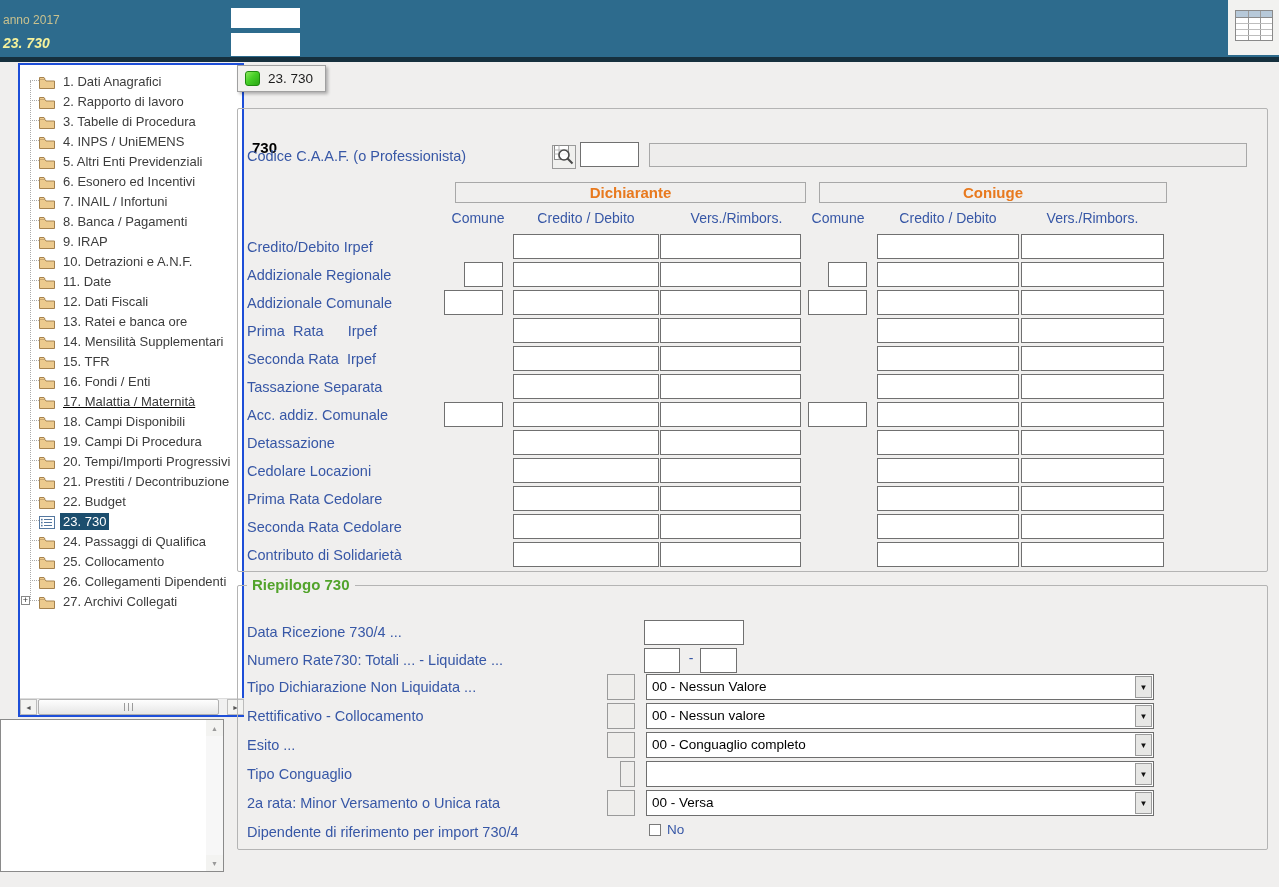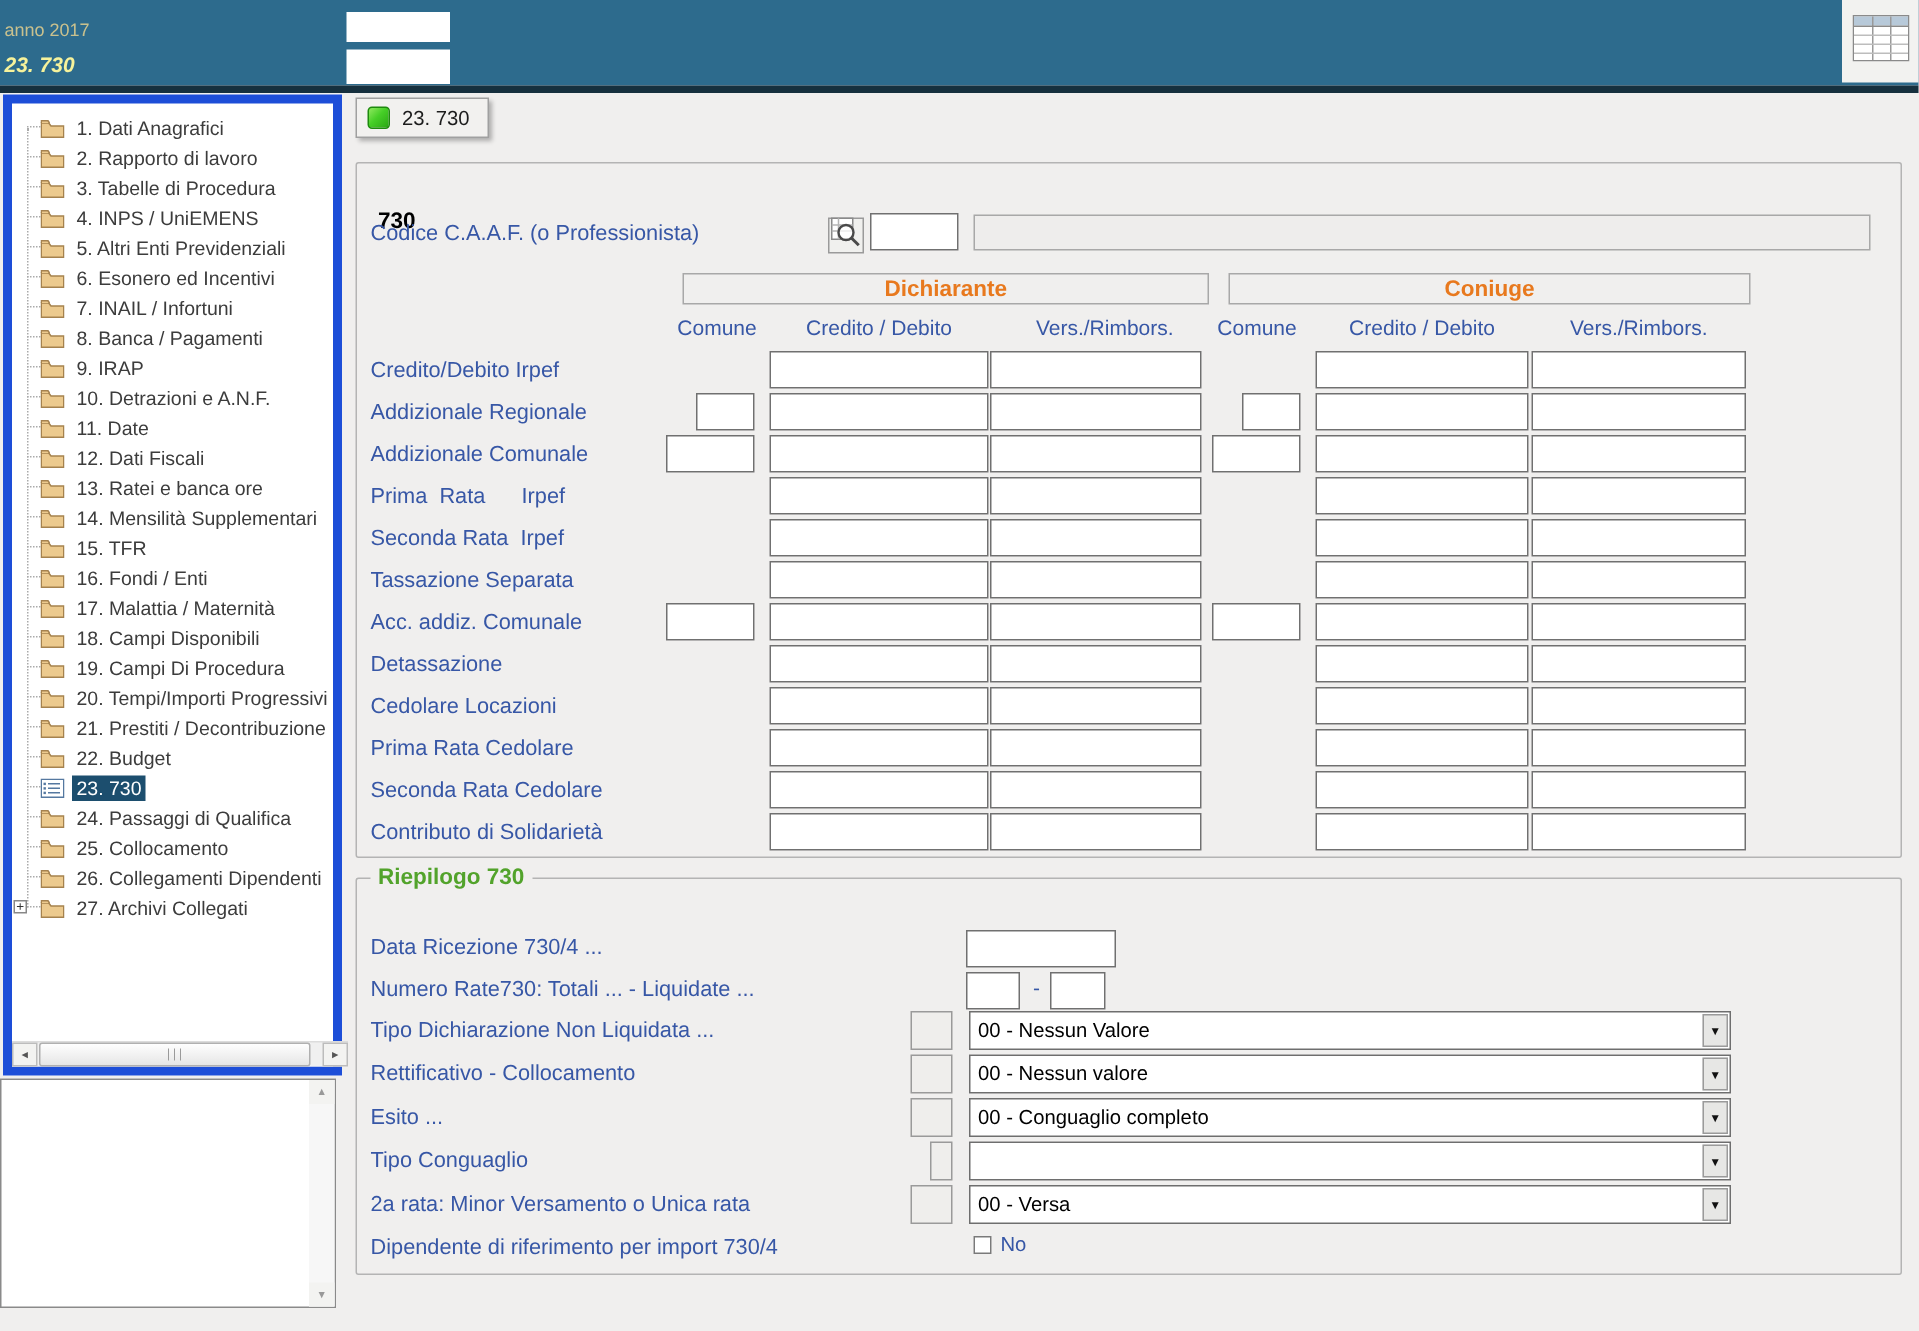--- a/index.html
+++ b/index.html
@@ -12,21 +12,21 @@
   
   .topbar { position:absolute; left:0; top:0; width:1279px; height:57px; background:#2d6b8d; }
   .darkstrip { position:absolute; left:0; top:57px; width:1279px; height:5px; background:#16303e; }
   .year-label { position:absolute; left:3px; top:13px; font-size:12px; color:#c9c18e; }
   .section-label { position:absolute; left:3px; top:35px; font-size:14px; font-weight:bold; font-style:italic; color:#f6f29b; }
   .hbox { position:absolute; left:231px; width:69px; background:#fff; border:none; outline:none; font-size:12px; padding:0 3px; }
   .hbox1 { top:8px; height:20px; }
   .hbox2 { top:33px; height:23px; }
   .gridbtn { position:absolute; left:1228px; top:0; width:51px; height:55px; background:#f2f2f0; display:flex; align-items:center; justify-content:center; cursor:pointer; }
   
-  .tree-panel { position:absolute; left:2px; top:63px; width:226px; height:654px; background:#fff; border:6px solid #1d4ed8; }
+  .tree-panel { position:absolute; left:18px; top:63px; width:226px; height:654px; background:#fff; border:2px solid #1d4ed8; }
   .tree-items { position:absolute; left:0; top:0; right:0; bottom:17px; overflow:hidden; }
   .tree-vline { position:absolute; left:10px; top:16px; height:520px; width:0; border-left:1px dotted #aaa; }
   .titem { position:absolute; left:0; right:0; height:20px; display:flex; align-items:center; white-space:nowrap; cursor:pointer; }
   .titem .connector { position:absolute; left:10px; top:9px; width:9px; height:0; border-top:1px dotted #aaa; }
   .titem .ticon { margin-left:19px; width:16px; height:13px; flex:0 0 auto; }
   .titem .tlabel { margin-left:5px; font-size:13px; color:#3c3c3c; padding:1px 3px; }
   .titem.selected .tlabel { background:#1c4e6e; color:#fff; }
   .expander { position:absolute; left:1px; top:5px; width:9px; height:9px; background:#fff; border:1px solid #888;
               font-size:9px; line-height:7px; text-align:center; color:#333; }
   
@@ -225,21 +225,21 @@
         <span class="tlabel">15. TFR</span>
       </div>
       <div class="titem" style="top: 306px;">
         <span class="connector"></span>
         <span class="ticon"><svg width="16" height="13">
             <path d="M0.5 3 L5.5 3 L7 5 L15.5 5 L15.5 12.5 L0.5 12.5 Z" fill="#ecca8e" stroke="#a5824e"></path>
             <path d="M0.5 3 L0.5 1.5 L5 1.5 L6 3" fill="#ecca8e" stroke="#a5824e"></path>
           </svg></span>
         <span class="tlabel">16. Fondi / Enti</span>
       </div>
-      <div class="titem" style="top: 326px;">
+      <div class="titem" style="top: 326px; text-decoration: underline;">
         <span class="connector"></span>
         <span class="ticon"><svg width="16" height="13">
             <path d="M0.5 3 L5.5 3 L7 5 L15.5 5 L15.5 12.5 L0.5 12.5 Z" fill="#ecca8e" stroke="#a5824e"></path>
             <path d="M0.5 3 L0.5 1.5 L5 1.5 L6 3" fill="#ecca8e" stroke="#a5824e"></path>
           </svg></span>
         <span class="tlabel">17. Malattia / Maternità</span>
       </div>
       <div class="titem" style="top: 346px;">
         <span class="connector"></span>
         <span class="ticon"><svg width="16" height="13">

